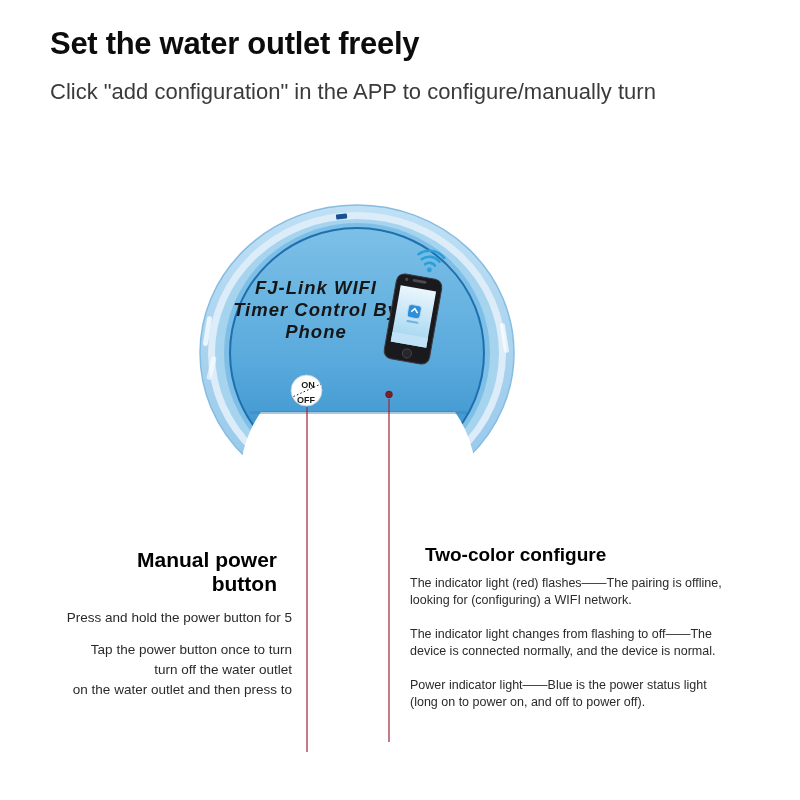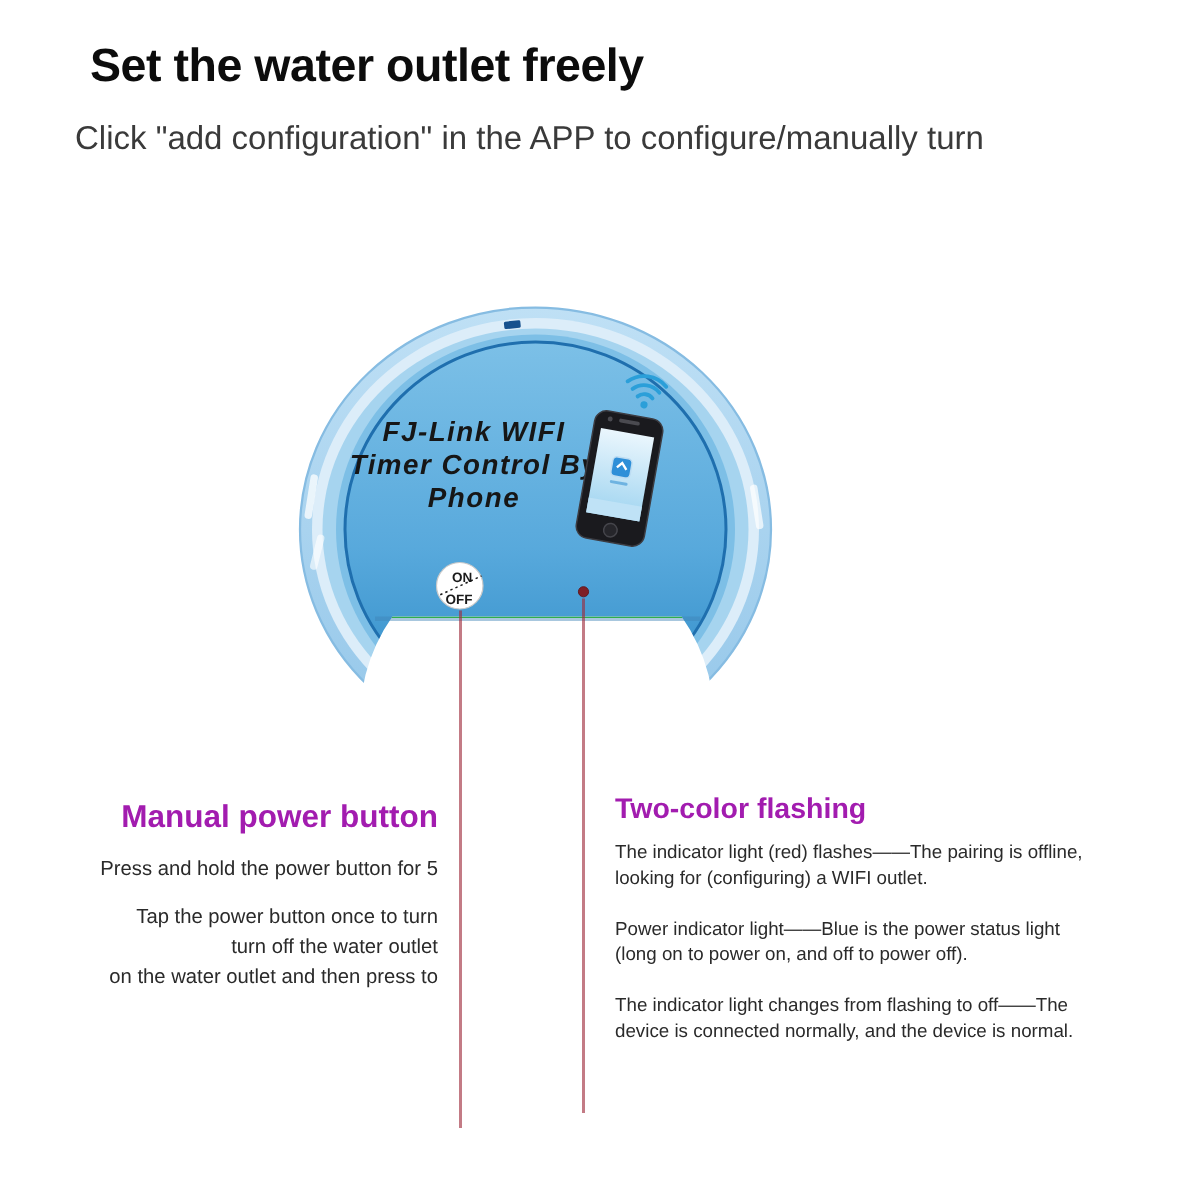--- a/index.html
+++ b/index.html
@@ -1,38 +1,38 @@
 <!DOCTYPE html>
 <html><head>
 <meta charset="utf-8">
 <style>
   html,body{margin:0;padding:0;}
   body{
     width:800px;height:800px;background:#ffffff;position:relative;overflow:hidden;
     font-family:"Liberation Sans",sans-serif;color:#222;
   }
   .page-title{
-    position:absolute;left:60px;top:26px;margin:0;
+    position:absolute;left:50px;top:26px;margin:0;
     font-size:31px;font-weight:800;letter-spacing:-.3px;color:#0c0c0c;
   }
   .page-subtitle{
     position:absolute;left:50px;top:76px;margin:0;
     font-size:22px;line-height:31px;font-weight:400;color:#3a3a3a;
   }
   .page-subtitle span{display:block;}
   .device-svg{position:absolute;left:195px;top:198px;width:330px;height:312px;}
   .pointer-line{
     position:absolute;width:2px;background:rgba(158,42,58,.62);z-index:5;
   }
   .pointer-line.left{left:306px;top:407px;height:345px;}
   .pointer-line.right{left:388px;top:399px;height:343px;}
   .annotation{position:absolute;}
   .annotation.left{left:55px;top:533px;width:237px;text-align:right;}
   .annotation.right{left:410px;top:529px;width:345px;text-align:left;}
-  .annotation h2{margin:0;color:#a21caf;}
+  .annotation h2{margin:15px;color:#000000;}
   .annotation.left h2{font-size:21px;font-weight:700;margin-bottom:10px;}
   .annotation.right h2{font-size:19px;font-weight:700;margin-bottom:9px;}
   .annotation p{margin:0;color:#2a2a2a;}
   .annotation.left p{font-size:13.5px;line-height:20px;margin-bottom:10px;margin-top:12px;}
   .annotation.right p{font-size:12.5px;line-height:17px;margin-bottom:17px;}
   .annotation p span{display:block;}
 </style>
 </head>
 <body>
 
@@ -142,26 +142,26 @@
     <span>Press and hold the power button for 5</span>
   </p>
   <p>
     <span>Tap the power button once to turn</span>
     <span>turn off the water outlet</span>
     <span>on the water outlet and then press to</span>
   </p>
 </div>
 
 <div class="annotation right">
-  <h2>Two-color flashing</h2>
+  <h2>Two-color configure</h2>
   <p>
     <span>The indicator light (red) flashes——The pairing is offline,</span>
-    <span>looking for (configuring) a WIFI outlet.</span>
+    <span>looking for (configuring) a WIFI network.</span>
+  </p>
+  <p>
+    <span>The indicator light changes from flashing to off——The</span>
+    <span>device is connected normally, and the device is normal.</span>
   </p>
   <p>
     <span>Power indicator light——Blue is the power status light</span>
     <span>(long on to power on, and off to power off).</span>
   </p>
-  <p>
-    <span>The indicator light changes from flashing to off——The</span>
-    <span>device is connected normally, and the device is normal.</span>
-  </p>
 </div>
 
 </body></html>

